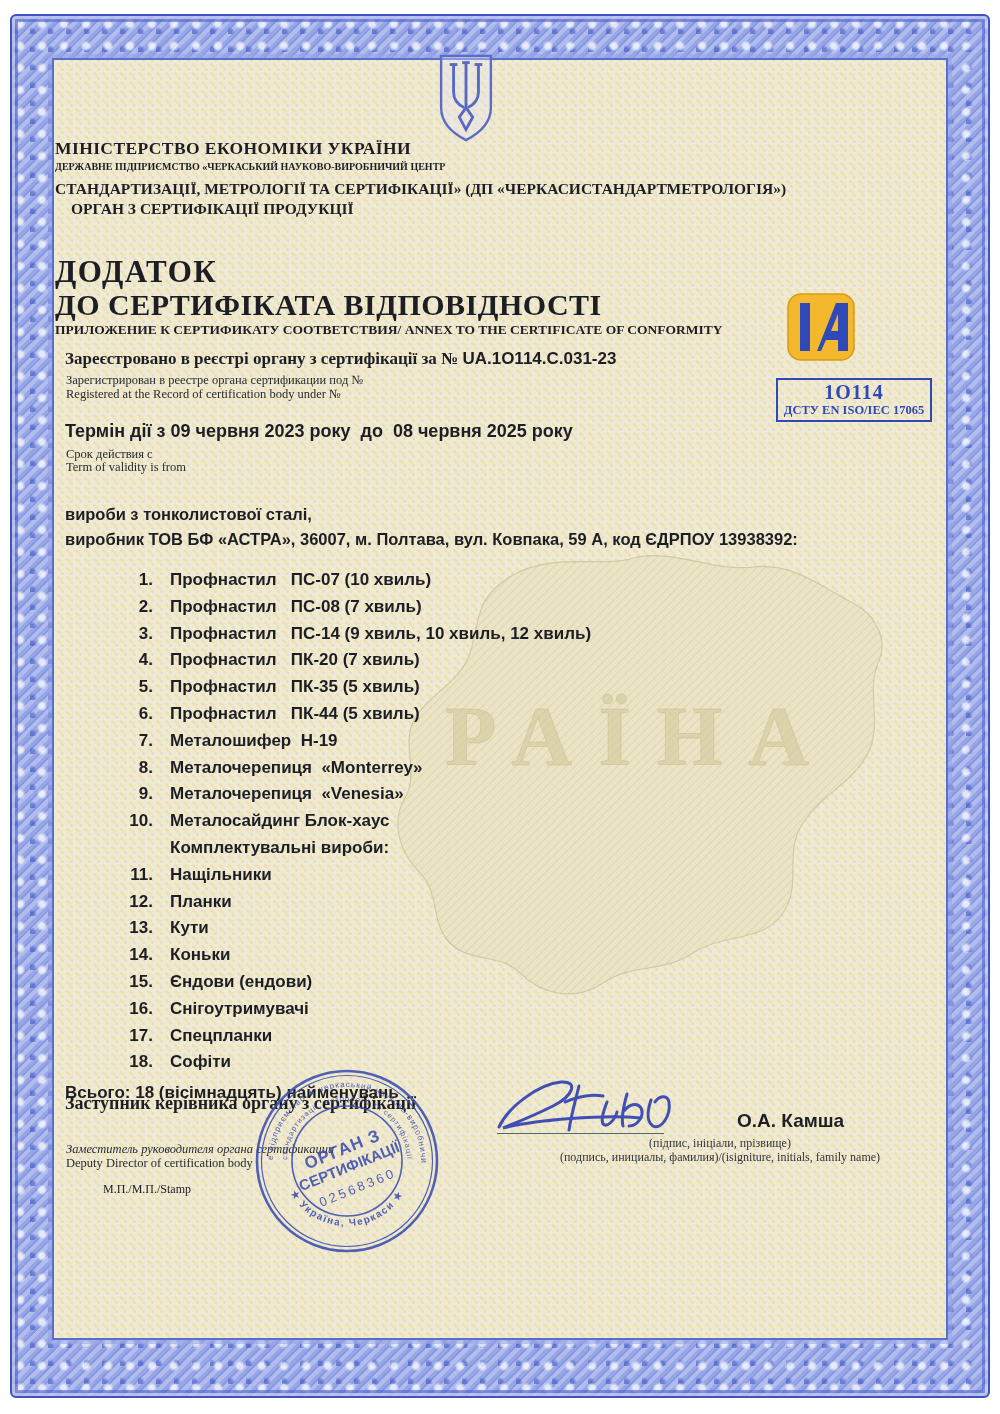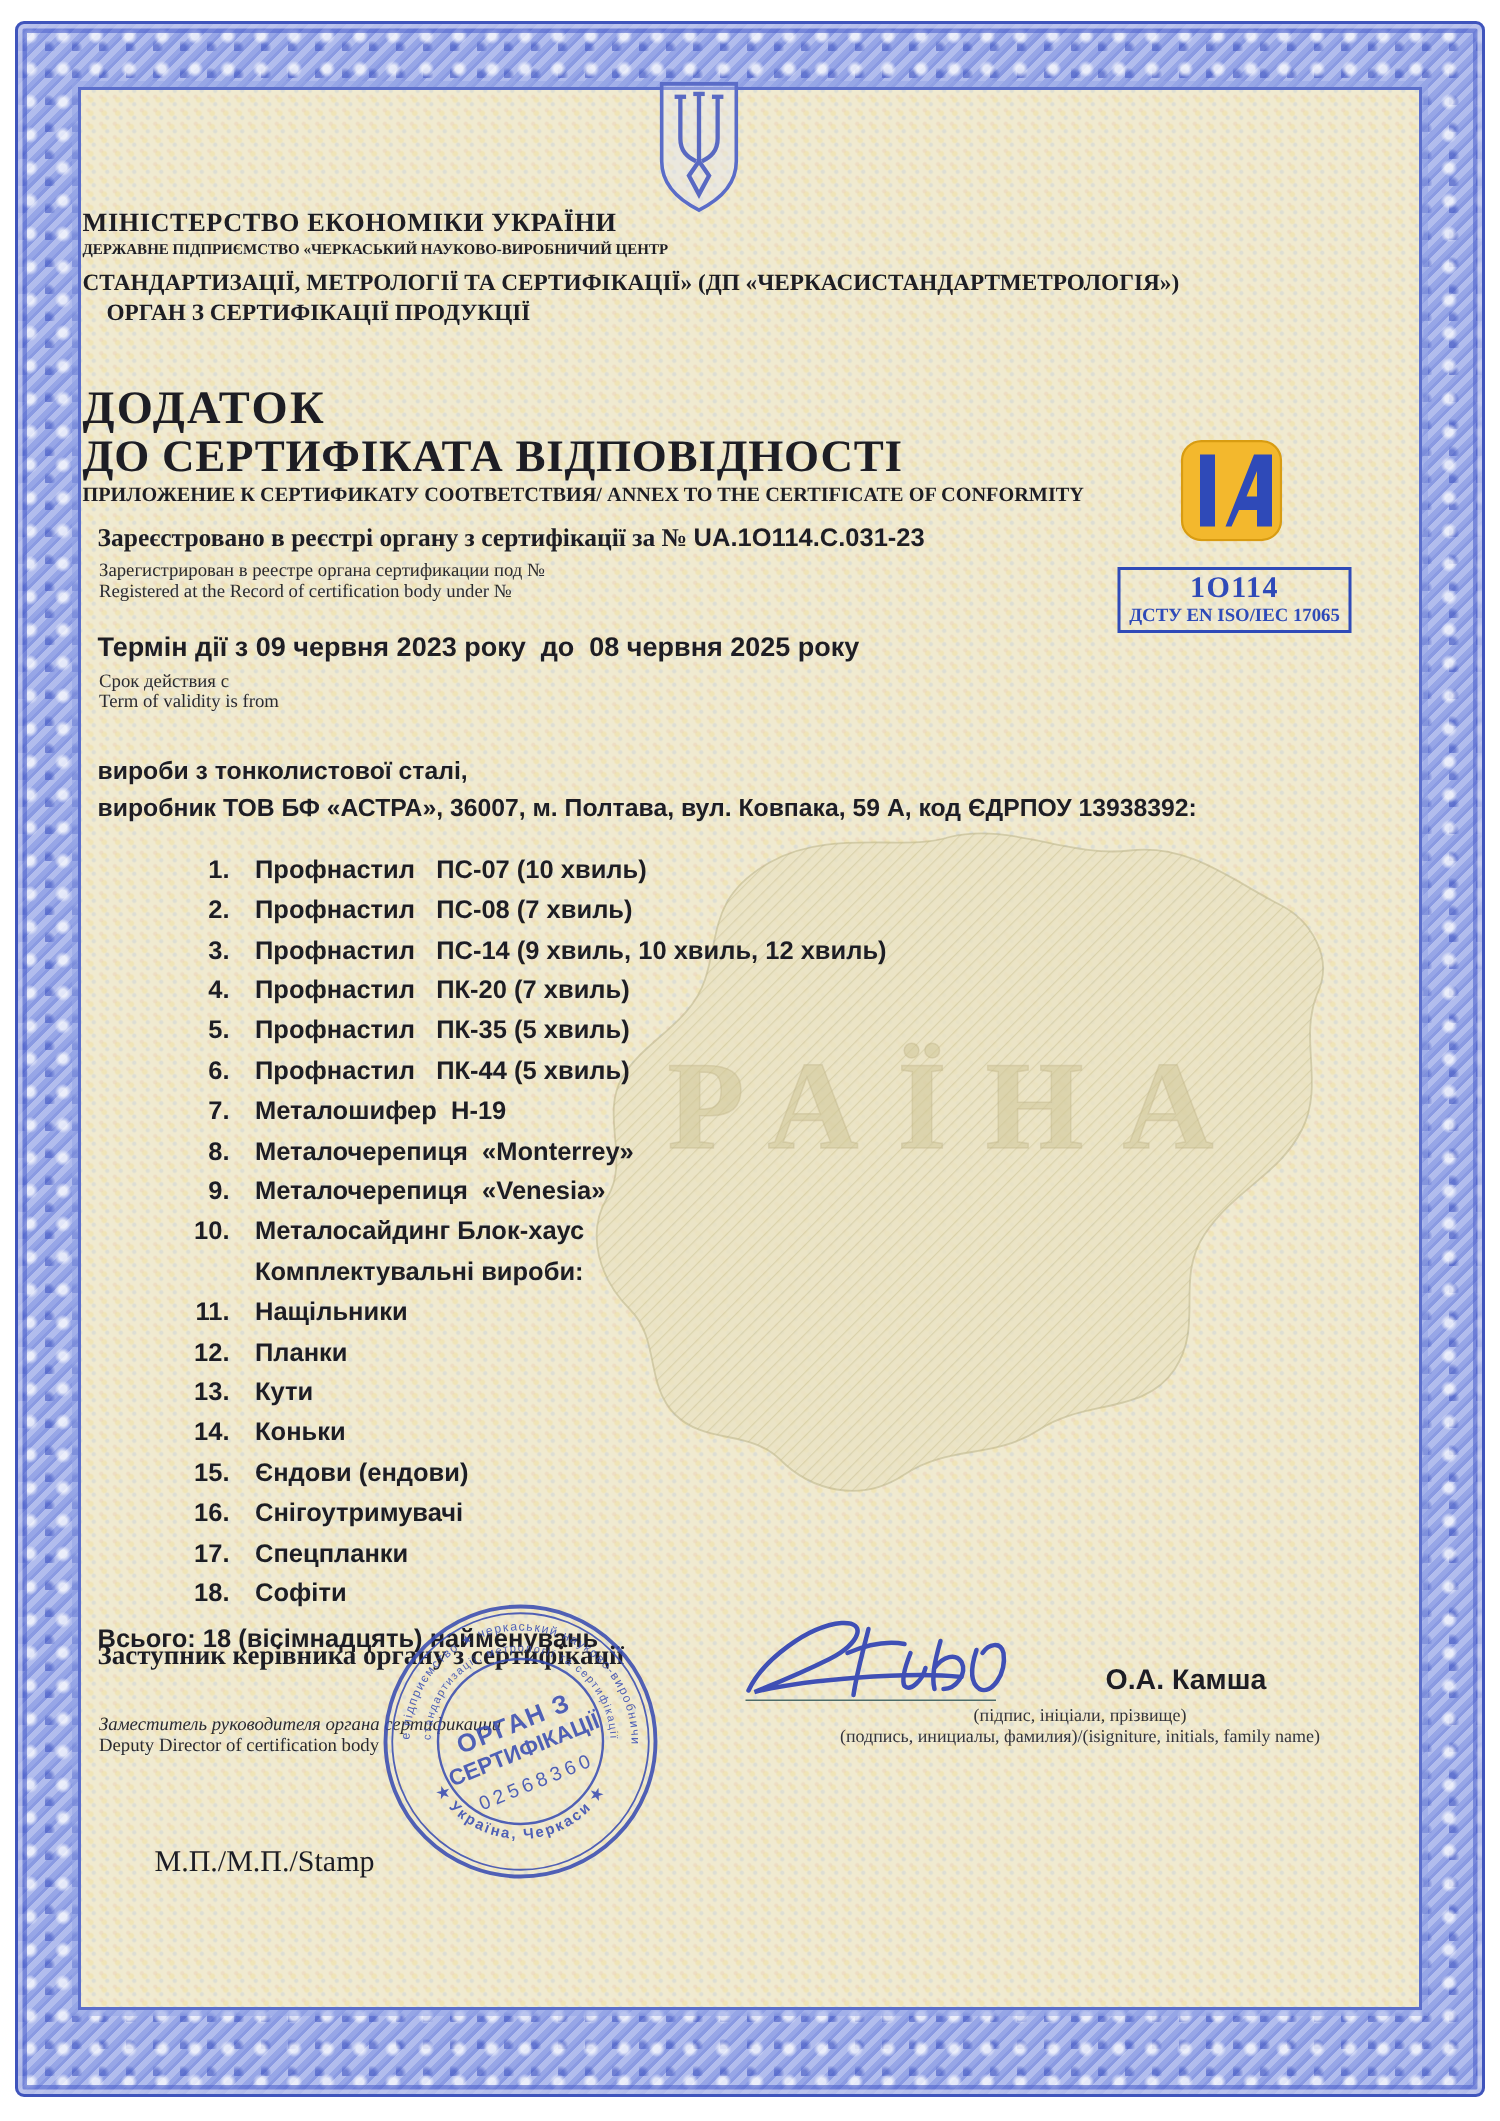--- a/index.html
+++ b/index.html
@@ -43,21 +43,21 @@
   .title1{top:254px;font-size:31px;letter-spacing:1.5px;z-index:2;}
   .title2{top:288px;font-size:30px;letter-spacing:.5px;z-index:2;}
   .subtitle{top:322px;font-size:13.5px;z-index:2;}
 
   .regmain{left:65px;top:349px;font-size:17px;z-index:2;}
   .regmain .num{font-family:"Liberation Sans",sans-serif;}
   .regru{left:66px;top:373px;z-index:2;}
   .regen{left:66px;top:387px;z-index:2;}
 
   .badge{left:787px;top:293px;z-index:5;}
-  .codebox{left:745px;top:378px;width:152px;height:40px;border:2px solid #2f4ab8;
+  .codebox{left:776px;top:378px;width:152px;height:40px;border:2px solid #2f4ab8;
     text-align:center;color:#2f4ab8;z-index:4;}
   .codebox .c1{font-size:20px;line-height:22px;letter-spacing:1px;font-weight:bold;margin-top:1px;}
   .codebox .c2{font-size:12.5px;line-height:14px;font-weight:bold;}
 
   .valmain{left:65px;top:421px;font-size:18px;z-index:2;text-align:center;}
   .valru{left:66px;top:447px;z-index:2;}
   .valen{left:66px;top:460px;z-index:2;}
 
   .intro1{left:65px;top:505px;font-size:16.5px;z-index:2;}
   .intro2{left:65px;top:530px;font-size:16.5px;z-index:2;}
@@ -66,21 +66,21 @@
   .row{display:flex;height:26.8px;align-items:baseline;
        font-family:"Liberation Sans",sans-serif;font-weight:bold;font-size:17px;}
   .row .n{width:88px;text-align:right;}
   .row .t{margin-left:17px;white-space:pre-wrap;}
 
   .total{left:65px;top:1083px;font-size:17px;z-index:2;}
 
   .posua{left:65px;top:1093px;font-size:18px;z-index:2;}
   .posru{left:66px;top:1142px;z-index:2;font-style:italic;}
   .posen{left:66px;top:1156px;z-index:2;}
-  .mp{left:103px;top:1230px;font-size:20px;z-index:2;}
+  .mp{left:103px;top:1182px;font-size:12px;z-index:2;}
 
   .sigline{left:497px;top:1133px;width:167px;height:0;border-top:1.6px solid #4d6c68;z-index:3;}
   .signature{left:495px;top:1072px;z-index:4;}
   .signer{left:737px;top:1110px;font-size:19px;z-index:2;}
   .cap1{left:560px;top:1136px;width:320px;text-align:center;font-size:12px;color:#33333a;z-index:2;}
   .cap2{left:500px;top:1150px;width:440px;text-align:center;font-size:12px;color:#33333a;z-index:2;}
 
   .emblem{left:437px;top:54px;z-index:2;}
   .wmark{left:368px;top:540px;z-index:1;opacity:.95;}
   .stamp{left:252px;top:1066px;z-index:5;opacity:.88;}

